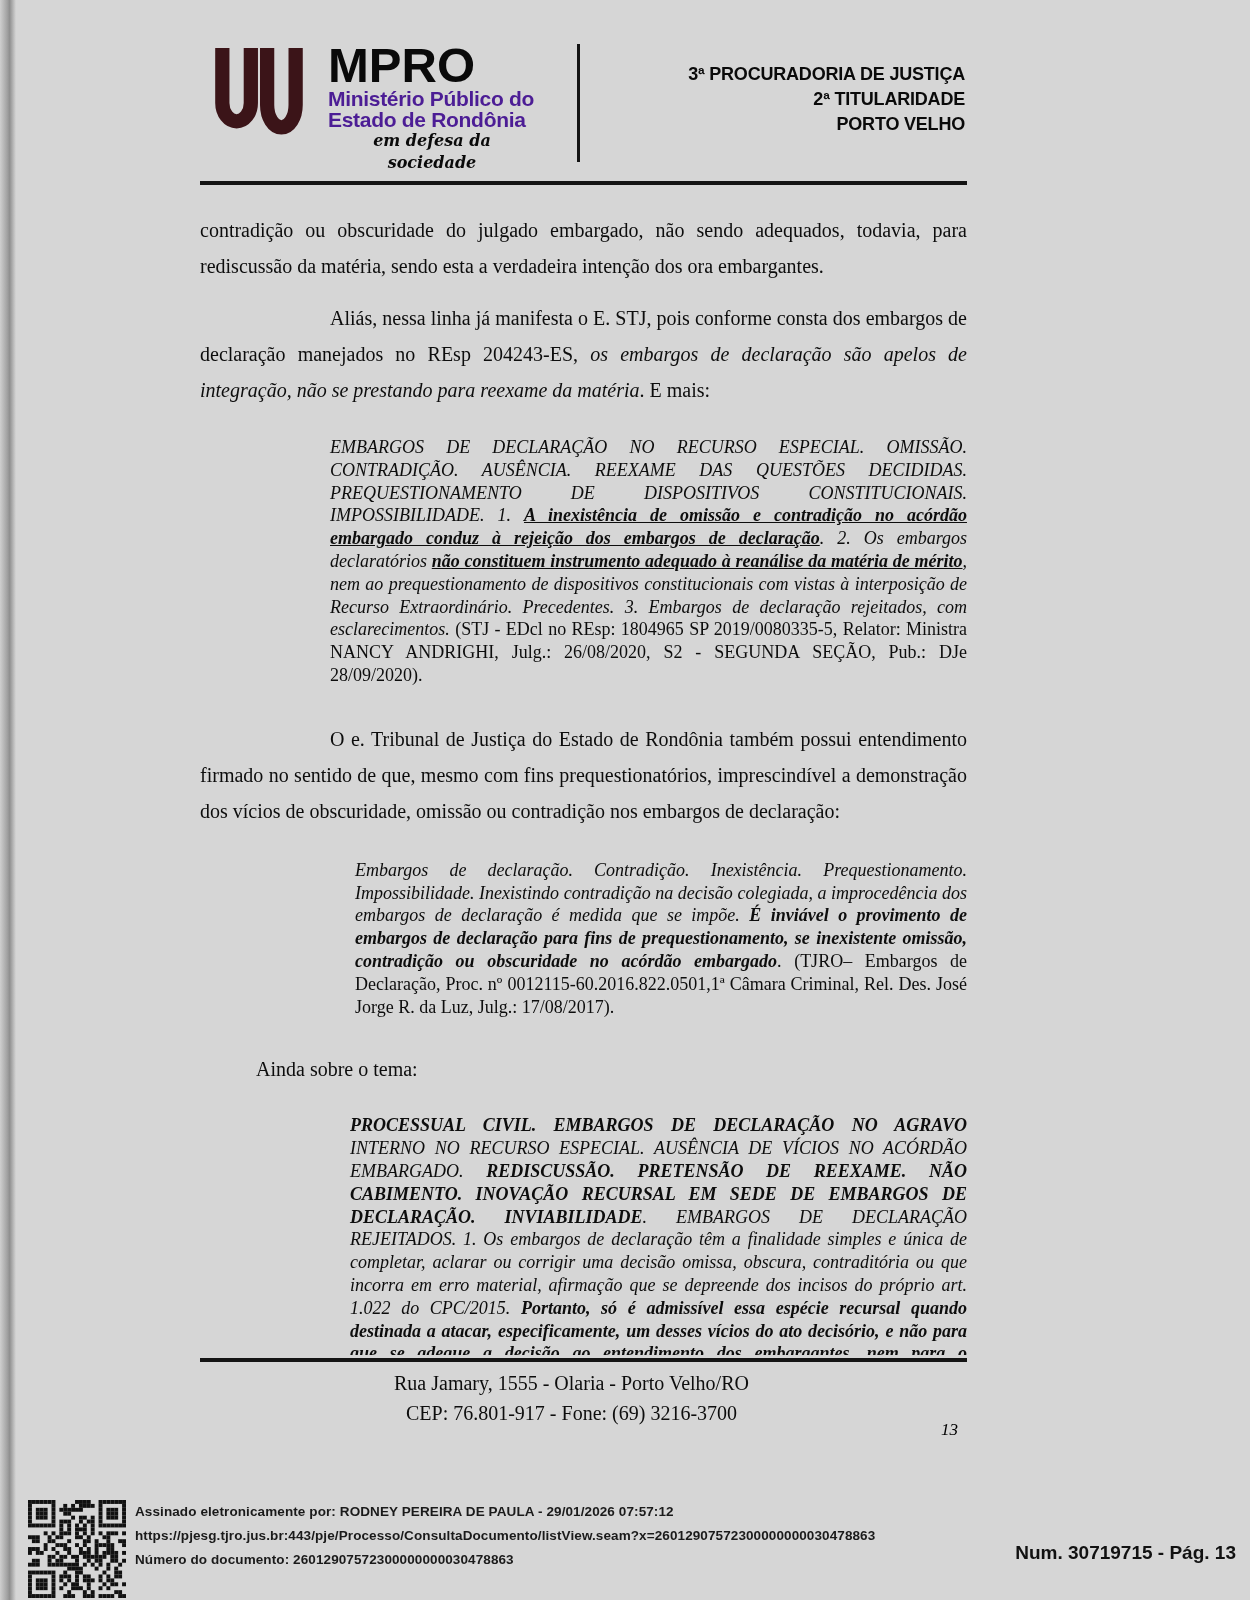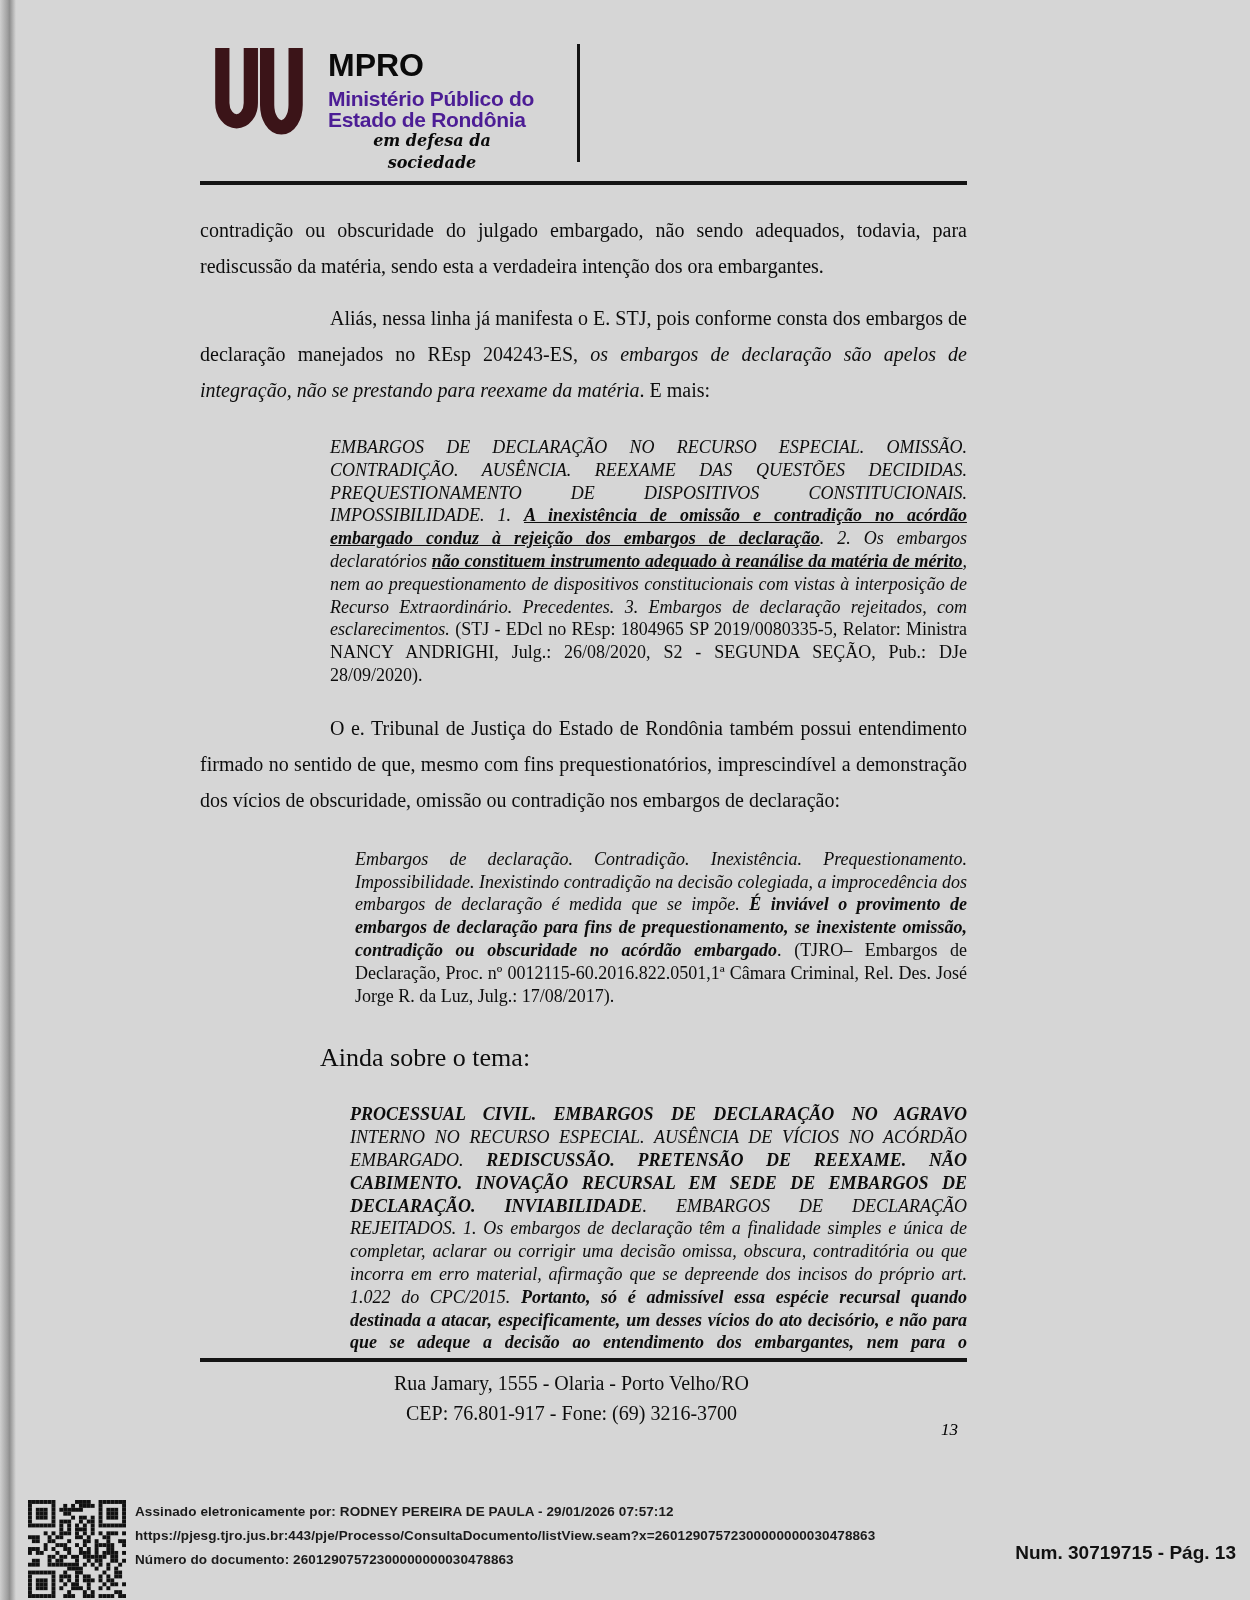--- a/index.html
+++ b/index.html
@@ -13,21 +13,21 @@
   .scan-edge{
     position:absolute;left:0;top:0;width:16px;height:1600px;
     background:linear-gradient(to right,#cfcfcf 0%,#a2a2a2 45%,#8f8f8f 60%,#d6d6d6 100%);
   }
   
   .hdr{position:absolute;left:200px;top:36px;width:767px;height:140px;}
   .shield{position:absolute;left:4px;top:2px;width:112px;height:126px;}
   .logo-text{position:absolute;left:128px;top:6px;width:250px;}
   .acr{
     font-family:"Liberation Sans",sans-serif;font-weight:700;
-    font-size:32px;line-height:46px;letter-spacing:0px;color:#0a0a0a;
+    font-size:49px;line-height:46px;letter-spacing:0px;color:#0a0a0a;
   }
   .org{
     font-family:"Liberation Sans",sans-serif;font-weight:700;
     font-size:21px;line-height:21px;color:#4c1d95;letter-spacing:-0.3px;
   }
   .slogan{
     font-family:"DejaVu Serif",serif;font-style:italic;font-weight:700;
     font-size:16px;line-height:22px;color:#0a0a0a;text-align:center;width:208px;
   }
   .hdr-divider{position:absolute;left:377px;top:8px;width:3px;height:118px;background:#141414;}
@@ -37,22 +37,22 @@
     font-size:18px;line-height:25px;color:#0a0a0a;letter-spacing:-0.2px;
   }
   .hdr-rule{position:absolute;left:200px;top:181px;width:767px;height:4px;background:#141414;}
   
   .doc-body{
     position:absolute;left:200px;top:212px;width:767px;height:1143px;overflow:hidden;
   }
   .p-body{font-size:20px;line-height:36px;text-align:justify;margin:0;}
   .p-indent{text-indent:130px;}
   .m16{margin-top:16px;} .m24{margin-top:28px;} .m30{margin-top:30px;}
-  .m34{margin-top:23px;font-family:Liberation Serif, serif;} .m36{margin-top:36px;}
-  .p-lead{font-size:26px;line-height:30px;margin-left:120px;text-align:left;}
+  .m34{margin-top:34px;font-family:Liberation Serif, serif;} .m36{margin-top:36px;}
+  .p-lead{font-size:20px;line-height:30px;margin-left:56px;text-align:left;}
   .quote{font-size:18px;line-height:22.8px;text-align:justify;font-style:italic;}
   .q1{margin-left:130px;}
   .q2{margin-left:155px;}
   .q3{margin-left:150px;}
   .it{font-style:italic;}
   .up{font-style:normal;}
   .bi{font-weight:700;font-style:italic;}
   .biu{font-weight:700;font-style:italic;text-decoration:underline;}
   
   .ftr-rule{position:absolute;left:200px;top:1358px;width:767px;height:4px;background:#141414;}
@@ -88,20 +88,25 @@
     <path d="M18 8 V62 a14 18 0 0 0 28 0 V8" fill="none" stroke="#3b1418" stroke-width="14"></path>
     <path d="M62 8 V64 a14 22 0 0 0 28 0 V8" fill="none" stroke="#3b1418" stroke-width="14"></path>
   </svg>
   <div class="logo-text">
     <div class="acr">MPRO</div>
     <div class="org">Ministério Público do</div>
     <div class="org">Estado de Rondônia</div>
     <div class="slogan">em defesa da sociedade</div>
   </div>
   <div class="hdr-divider"></div>
+  <div class="office">
+    <div>3ª PROCURADORIA DE JUSTIÇA</div>
+    <div>2ª TITULARIDADE</div>
+    <div>PORTO VELHO</div>
+  </div>
 </header>
 
 <div class="hdr-rule"></div>
 
 <main class="doc-body">
     <div class="p-body"><span>contradição ou obscuridade do julgado embargado, não sendo adequados, todavia, para rediscussão da matéria, sendo esta a verdadeira intenção dos ora embargantes.</span></div>
     <div class="p-body p-indent m16"><span>Aliás, nessa linha já manifesta o E. STJ, pois conforme consta dos embargos de declaração manejados no REsp 204243-ES, </span><span class="it">os embargos de declaração são apelos de integração, não se prestando para reexame da matéria</span><span>. E mais:</span></div>
     <div class="quote q1 m24"><span>EMBARGOS DE DECLARAÇÃO NO RECURSO ESPECIAL. OMISSÃO. CONTRADIÇÃO. AUSÊNCIA. REEXAME DAS QUESTÕES DECIDIDAS. PREQUESTIONAMENTO DE DISPOSITIVOS CONSTITUCIONAIS. IMPOSSIBILIDADE. 1. </span><span class="biu">A inexistência de omissão e contradição no acórdão embargado conduz à rejeição dos embargos de declaração</span><span>. 2. Os embargos declaratórios </span><span class="biu">não constituem instrumento adequado à reanálise da matéria de mérito</span><span>, nem ao prequestionamento de dispositivos constitucionais com vistas à interposição de Recurso Extraordinário. Precedentes. 3. Embargos de declaração rejeitados, com esclarecimentos. </span><span class="up">(STJ - EDcl no REsp: 1804965 SP 2019/0080335-5, Relator: Ministra NANCY ANDRIGHI, Julg.: 26/08/2020, S2 - SEGUNDA SEÇÃO, Pub.: DJe 28/09/2020).</span></div>
     <div class="p-body p-indent m34"><span>O e. Tribunal de Justiça do Estado de Rondônia também possui entendimento firmado no sentido de que, mesmo com fins prequestionatórios, imprescindível a demonstração dos vícios de obscuridade, omissão ou contradição nos embargos de declaração:</span></div>
     <div class="quote q2 m30"><span>Embargos de declaração. Contradição. Inexistência. Prequestionamento. Impossibilidade. Inexistindo contradição na decisão colegiada, a improcedência dos embargos de declaração é medida que se impõe. </span><span class="bi">É inviável o provimento de embargos de declaração para fins de prequestionamento, se inexistente omissão, contradição ou obscuridade no acórdão embargado</span><span class="up">. (TJRO– Embargos de Declaração, Proc. nº 0012115-60.2016.822.0501,1ª Câmara Criminal, Rel. Des. José Jorge R. da Luz, Julg.: 17/08/2017).</span></div>

